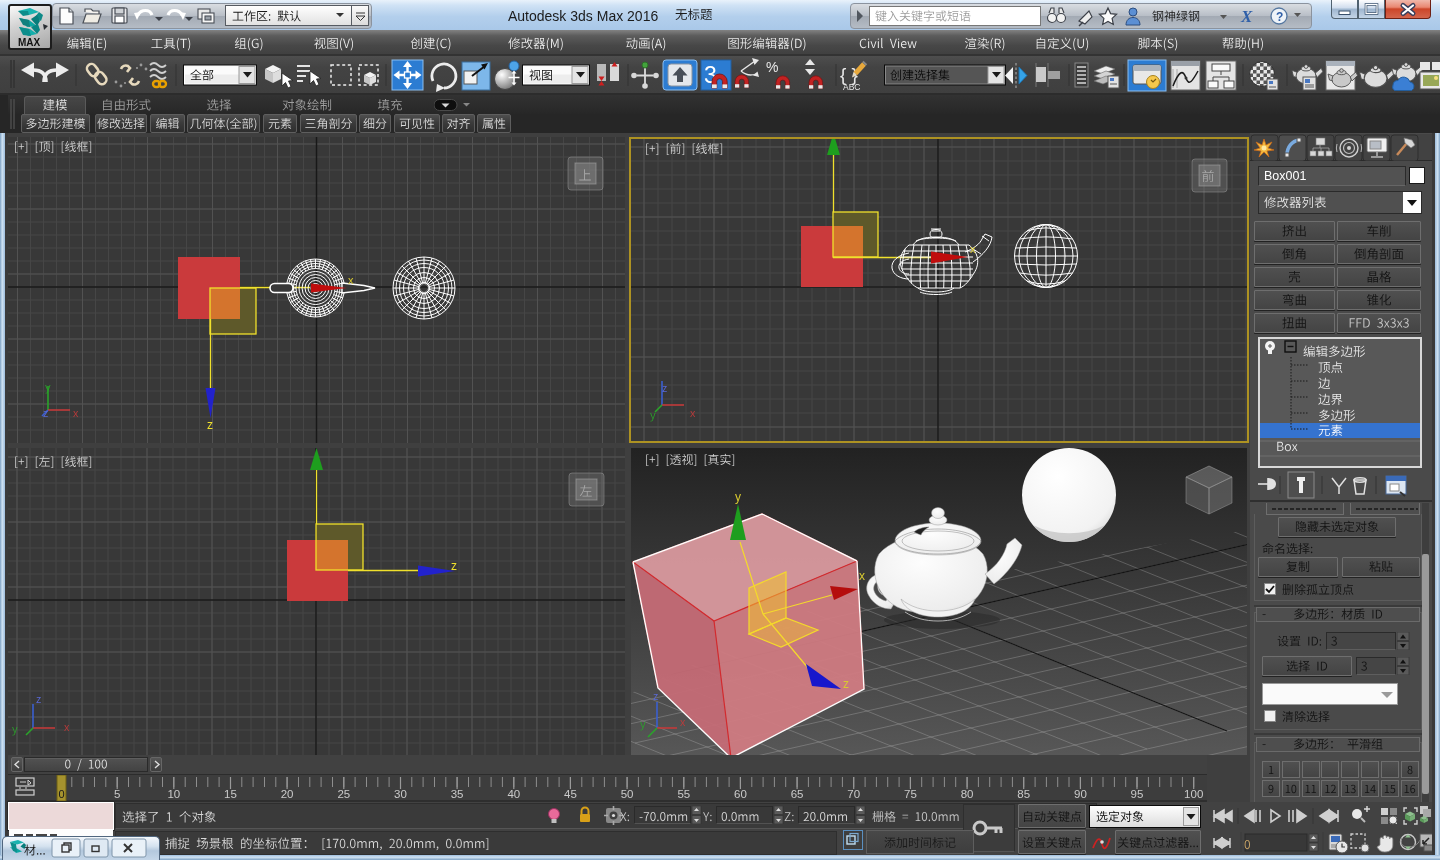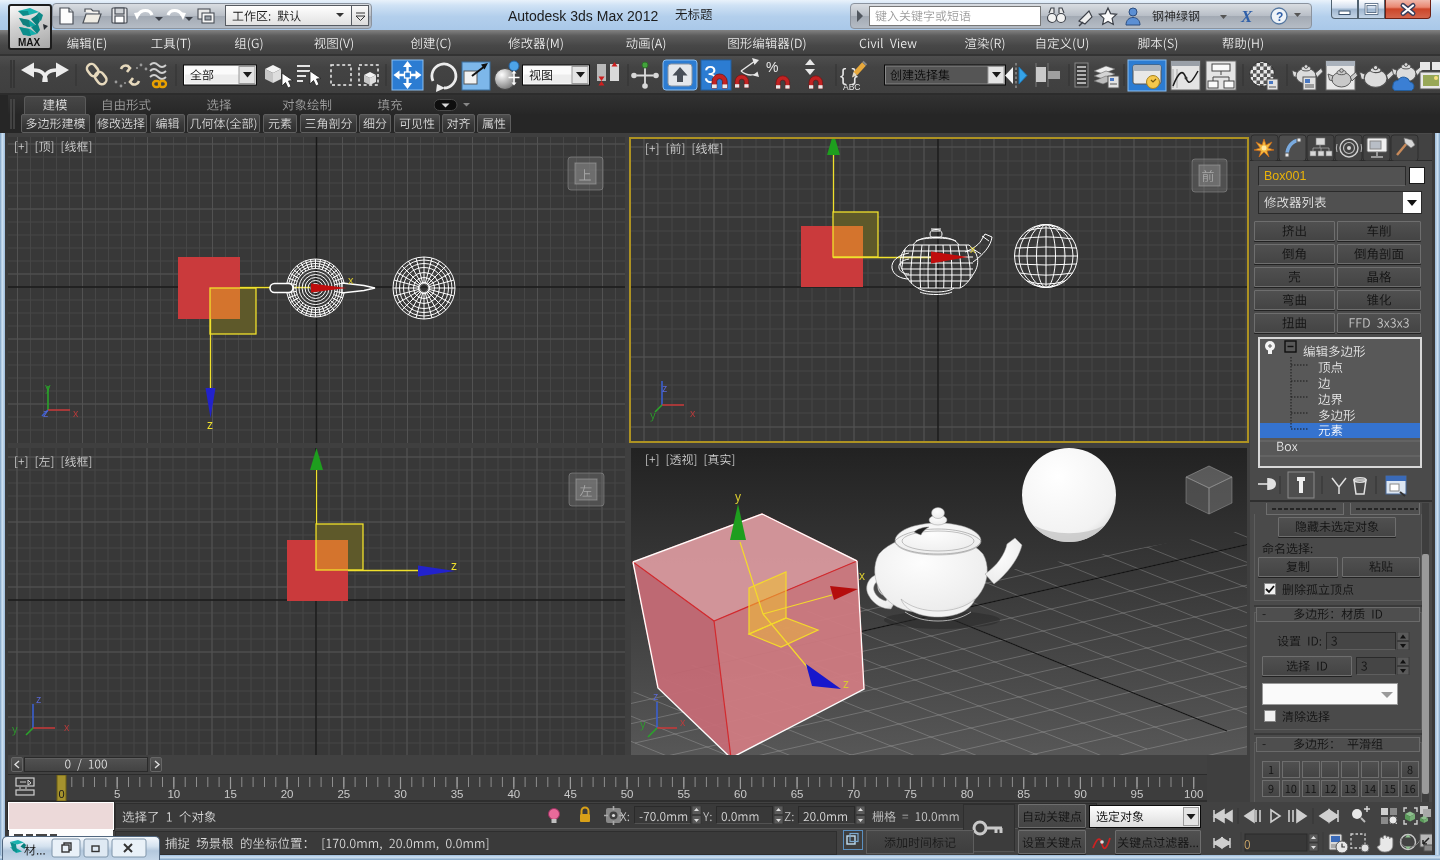--- a/index.html
+++ b/index.html
@@ -33,21 +33,21 @@
         <rect x="150" y="10" width="12" height="10" fill="#f6f6f6"></rect>
         <rect x="153" y="13" width="6" height="4" fill="#9aa0a8"></rect>
       </g>
     </svg>
     <div style="position:absolute;left:225px;top:5px;width:127px;height:21px;background:linear-gradient(180deg,#fff,#f0f0f0 50%,#e2e2e2);border:1px solid #565b62"></div>
     <div style="position:absolute;left:352px;top:5px;width:17px;height:21px;background:linear-gradient(180deg,#fafafa,#dcdcdc);border:1px solid #565b62;border-left:0"></div>
     <svg class="abs" style="left:336px;top:12px" width="30" height="10">
       <path d="M0 1l4 4 4-4z" fill="#333"></path>
       <path d="M20 1h9M20 4l4.5 4.5L29 4z" stroke="#333" fill="none"></path>
     </svg>
-    <div class="abs" style="left:508px;top:8px;font-size:14px;color:#1c1c1c">Autodesk 3ds Max 2012</div>
+    <div class="abs" style="left:508px;top:8px;font-size:14px;color:#1c1c1c">Autodesk 3ds Max 2016</div>
     <div style="position:absolute;left:850px;top:3px;width:462px;height:26px;background:linear-gradient(180deg,#d9dde2,#b9bfc7 48%,#a3aab4 52%,#b5bcc5);border-radius:4px;border:1px solid #8b939e"></div>
     <svg class="abs" style="left:854px;top:10px" width="12" height="12">
       <path d="M3 0l6 6-6 6z" fill="#50565e"></path>
     </svg>
     <div style="position:absolute;left:869px;top:6px;width:172px;height:20px;background:#fff;border:1px solid #777"></div>
     <svg class="abs" style="left:1045px;top:5px" width="170" height="22" viewBox="0 0 170 22">
       <g fill="#f2f2f2" stroke="#3c4048" stroke-width="1.1">
         <circle cx="7" cy="13" r="4.5"></circle>
         <circle cx="16" cy="13" r="4.5"></circle>
         <path d="M4 8l2-5h3v5M14 8V3h3l2 5" fill="#e8e8e8"></path>
@@ -982,21 +982,21 @@
         <rect x="4" y="4" width="20" height="14" rx="1.5" fill="#f0f0f0" stroke="#666"></rect>
         <rect x="7" y="7" width="11" height="8" fill="#b8bec6" stroke="#888"></rect>
         <path d="M14 18v4M8 23h12" stroke="#999" stroke-width="2" fill="none"></path>
       </g>
       <g transform="translate(141 0)">
         <path d="M6 21L16 9" stroke="#c88a5a" stroke-width="2.5" fill="none"></path>
         <path d="M13 4l8 2 3 5-4 3-6-5z" fill="#d8d8d8" stroke="#777" stroke-width="0.7"></path>
       </g>
     </svg>
     <div style="position:absolute;left:1258px;top:166px;width:148px;height:20px;background:#525252;border:1px solid #2a2a2a;border-bottom-color:#666"></div>
-    <div class="abs" style="left:1264px;top:169px;font-size:12.5px;color:#eab308">Box001</div>
+    <div class="abs" style="left:1264px;top:169px;font-size:12.5px;color:#ffffff">Box001</div>
     <div style="position:absolute;left:1409px;top:167px;width:16px;height:17px;background:#fff;border:1px solid #1a1a1a"></div>
     <div style="position:absolute;left:1258px;top:191px;width:164px;height:23px;background:#505050;border:1px solid #2a2a2a"></div>
     <div style="position:absolute;left:1403px;top:192px;width:18px;height:21px;background:#fff;"></div>
     <svg class="abs" style="left:1403px;top:192px" width="18" height="21">
       <path d="M4 8l5 6 5-6z" fill="#111"></path>
     </svg>
     <div style="position:absolute;left:1254px;top:221px;width:81px;height:20px;background:linear-gradient(180deg,#505050,#444);border:1px solid #6e6e6e;border-radius:1px;box-shadow:0 1px 0 #222"></div>
     <div style="position:absolute;left:1337px;top:221px;width:84px;height:20px;background:linear-gradient(180deg,#505050,#444);border:1px solid #6e6e6e;border-radius:1px;box-shadow:0 1px 0 #222"></div>
     <div style="position:absolute;left:1254px;top:244px;width:81px;height:20px;background:linear-gradient(180deg,#505050,#444);border:1px solid #6e6e6e;border-radius:1px;box-shadow:0 1px 0 #222"></div>
     <div style="position:absolute;left:1337px;top:244px;width:84px;height:20px;background:linear-gradient(180deg,#505050,#444);border:1px solid #6e6e6e;border-radius:1px;box-shadow:0 1px 0 #222"></div>

